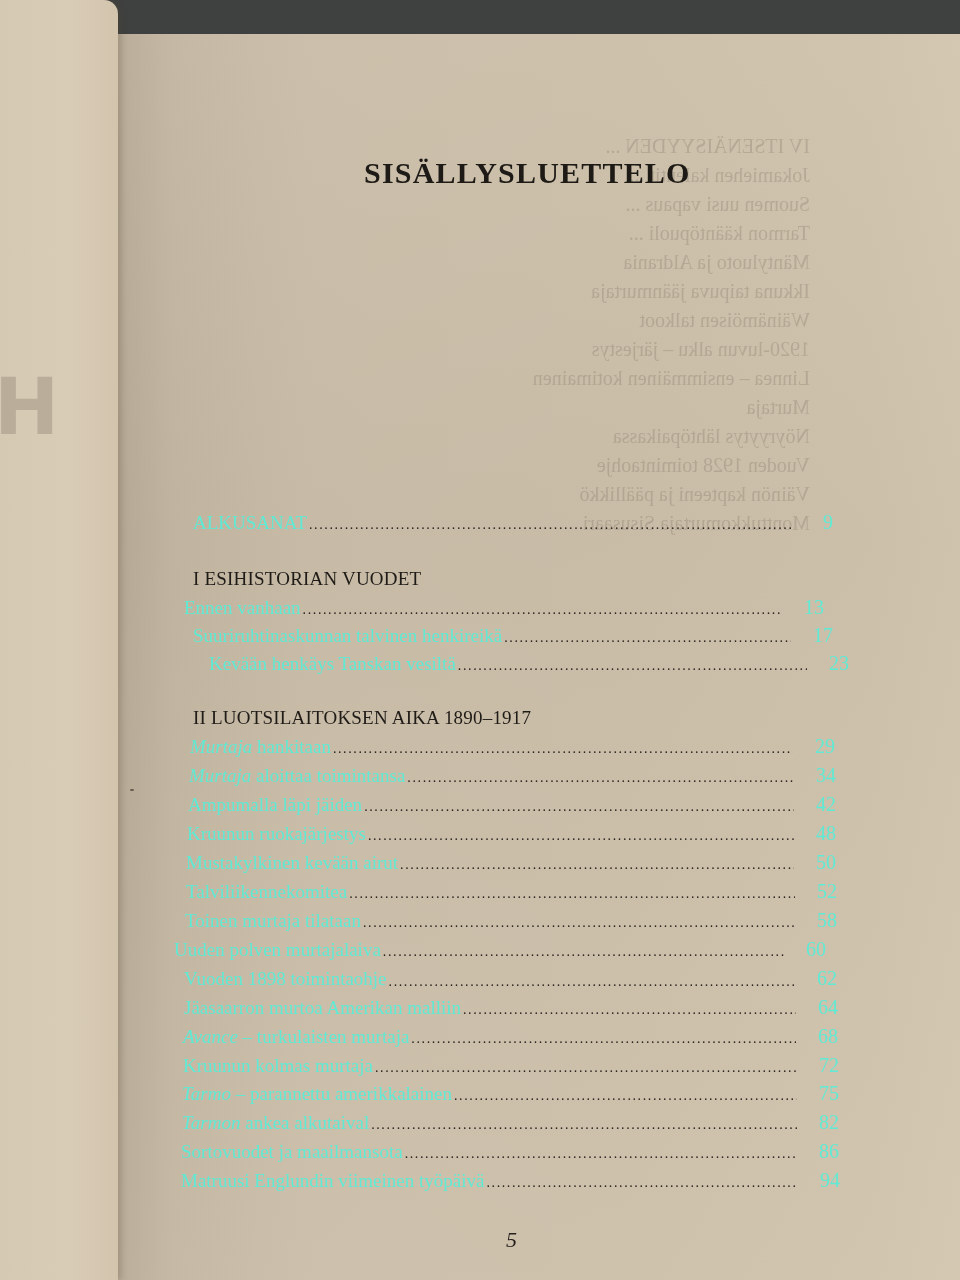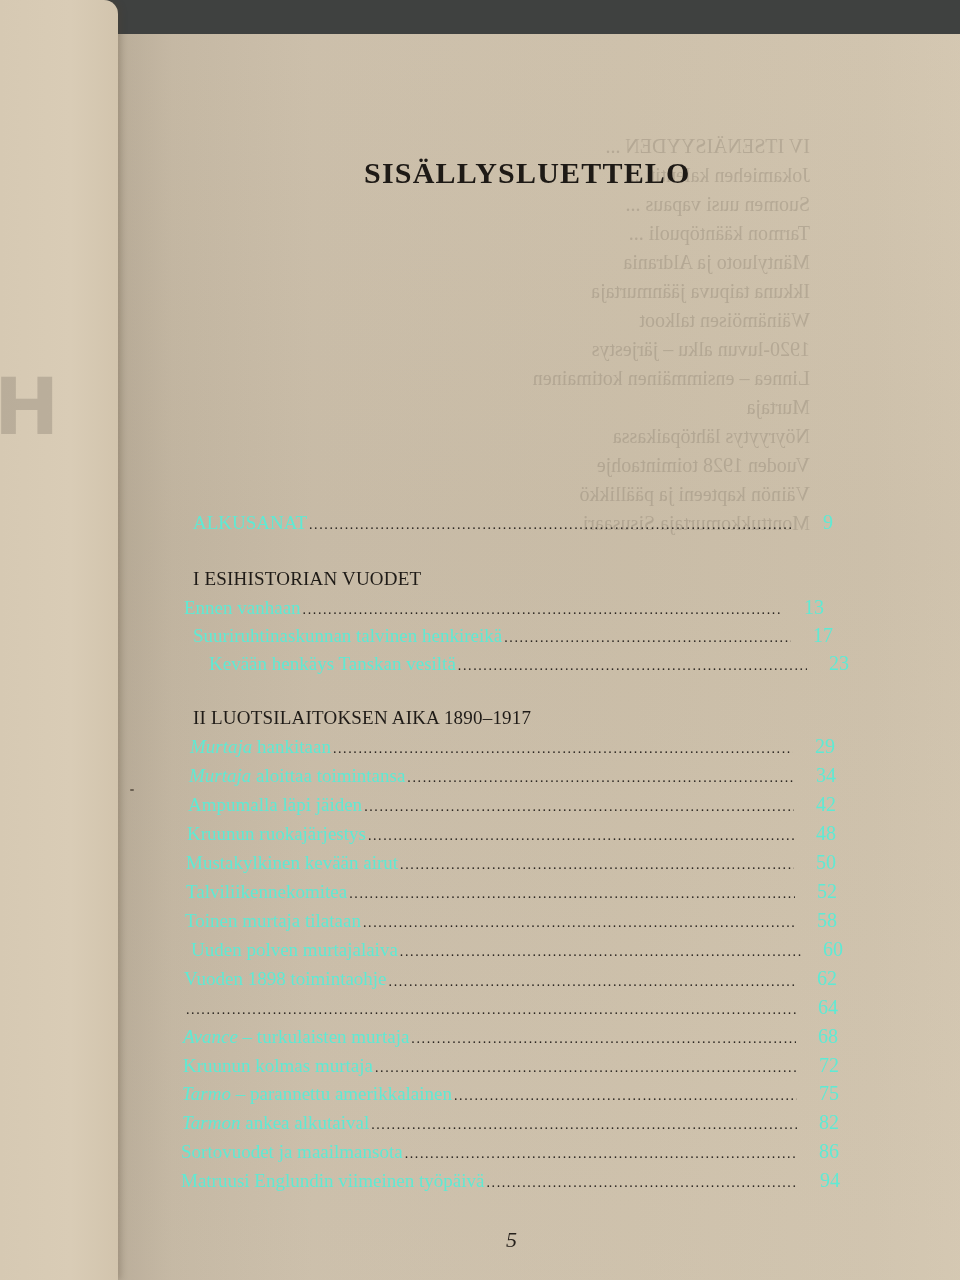--- a/index.html
+++ b/index.html
@@ -228,31 +228,32 @@
     <div class="entry" style="left:186px;top:880px;width:651px;">
       <span class="label"><i></i><span>Talviliikennekomitea</span></span>
       <span class="dots"></span>
       <span class="page">52</span>
     </div>
     <div class="entry" style="left:185px;top:909px;width:652px;">
       <span class="label"><i></i><span>Toinen murtaja tilataan</span></span>
       <span class="dots"></span>
       <span class="page">58</span>
     </div>
-    <div class="entry" style="left:191px;top:938px;width:652px;">
+    <div class="entry" style="left:174px;top:938px;width:652px;">
       <span class="label"><i></i><span>Uuden polven murtajalaiva</span></span>
       <span class="dots"></span>
       <span class="page">60</span>
     </div>
     <div class="entry" style="left:184px;top:967px;width:653px;align-items:flex-end;">
       <span class="label"><i></i><span>Vuoden 1898 toimintaohje</span></span>
       <span class="dots"></span>
       <span class="page">62</span>
     </div>
     <div class="entry" style="left:184px;top:996px;width:654px;">
+      <span class="label"><i></i><span>Jäasaarron murtoa Amerikan malliin</span></span>
       <span class="dots"></span>
       <span class="page">64</span>
     </div>
     <div class="entry" style="left:183px;top:1025px;width:655px;">
       <span class="label"><i>Avance</i><span> – turkulaisten murtaja</span></span>
       <span class="dots"></span>
       <span class="page">68</span>
     </div>
     <div class="entry" style="left:183px;top:1054px;width:656px;">
       <span class="label"><i></i><span>Kruunun kolmas murtaja</span></span>

